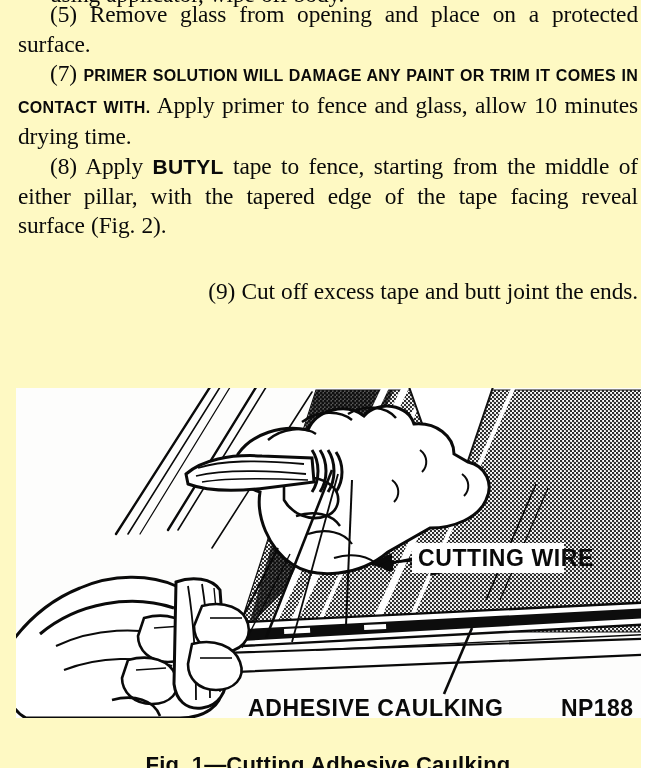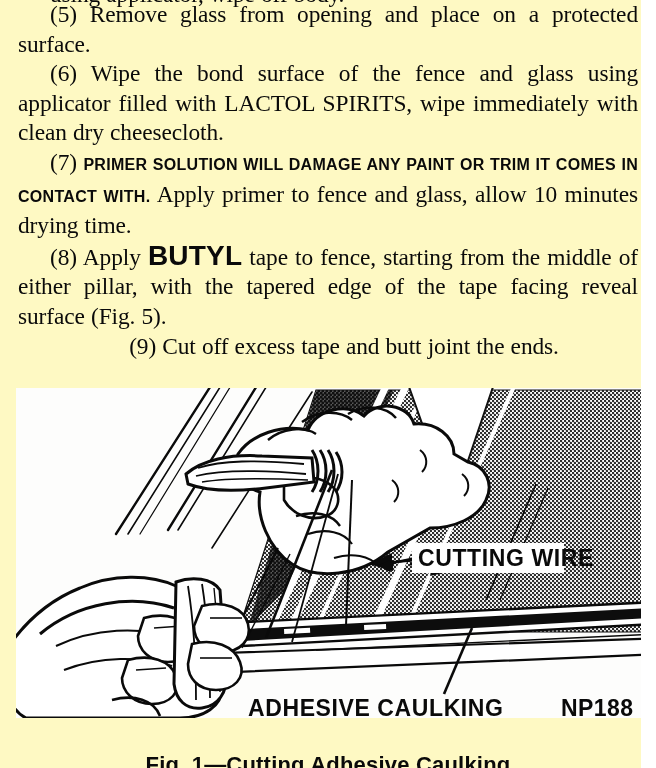--- a/index.html
+++ b/index.html
@@ -47,26 +47,26 @@
   .para:last-child { text-align: left; }
   .bold-warn {
     font-family: "Liberation Sans", "DejaVu Sans", sans-serif;
     font-weight: bold;
     font-size: 16px;
     letter-spacing: 0.3px;
   }
   .bold-inline {
     font-family: "Liberation Sans", "DejaVu Sans", sans-serif;
     font-weight: bold;
-    font-size: 28px;
+    font-size: 21px;
     letter-spacing: 0.2px;
   }
   
   #para7 { text-align: justify; }
-  #para9 { text-align: center; }
+  #para9 { text-align: right; margin-top: 36px; }
 
   
   #figure {
     position: absolute;
     left: 16px;
     top: 388px;
     width: 656px;
     height: 330px;
   }
   #figsvg { display: block; }
@@ -92,25 +92,24 @@
 <body>
 
 <div id="page">
 
   <div id="textblock">
 
     <p class="para clipped-top">using applicator, wipe off body.</p>
 
     <p class="para">(5) Remove glass from opening and place on a protected surface.</p>
 
-    <p class="para">(6) Wipe the bond surface of the fence and glass using applicator filled with LACTOL SPIRITS, wipe immediately with clean dry cheesecloth.</p>
 
     <p class="para" id="para7"><span>(7) </span><span class="bold-warn">PRIMER SOLUTION WILL DAMAGE ANY PAINT OR TRIM IT COMES IN CONTACT WITH.</span><span> Apply primer to fence and glass, allow 10 minutes drying time.</span></p>
 
-    <p class="para" id="para8"><span>(8) Apply </span><span class="bold-inline">BUTYL</span><span> tape to fence, starting from the middle of either pillar, with the tapered edge of the tape facing reveal surface (Fig. 5).</span></p>
+    <p class="para" id="para8"><span>(8) Apply </span><span class="bold-inline">BUTYL</span><span> tape to fence, starting from the middle of either pillar, with the tapered edge of the tape facing reveal surface (Fig. 2).</span></p>
 
     <p class="para" id="para9">(9) Cut off excess tape and butt joint the ends.</p>
   </div>
 
   <div id="figure">
     <svg id="figsvg" width="656" height="330" viewBox="0 0 656 330" xmlns="http://www.w3.org/2000/svg">
       <defs>
 
         <pattern id="halftone" width="4" height="4" patternUnits="userSpaceOnUse">
           <rect width="4" height="4" fill="#ffffff"></rect>

